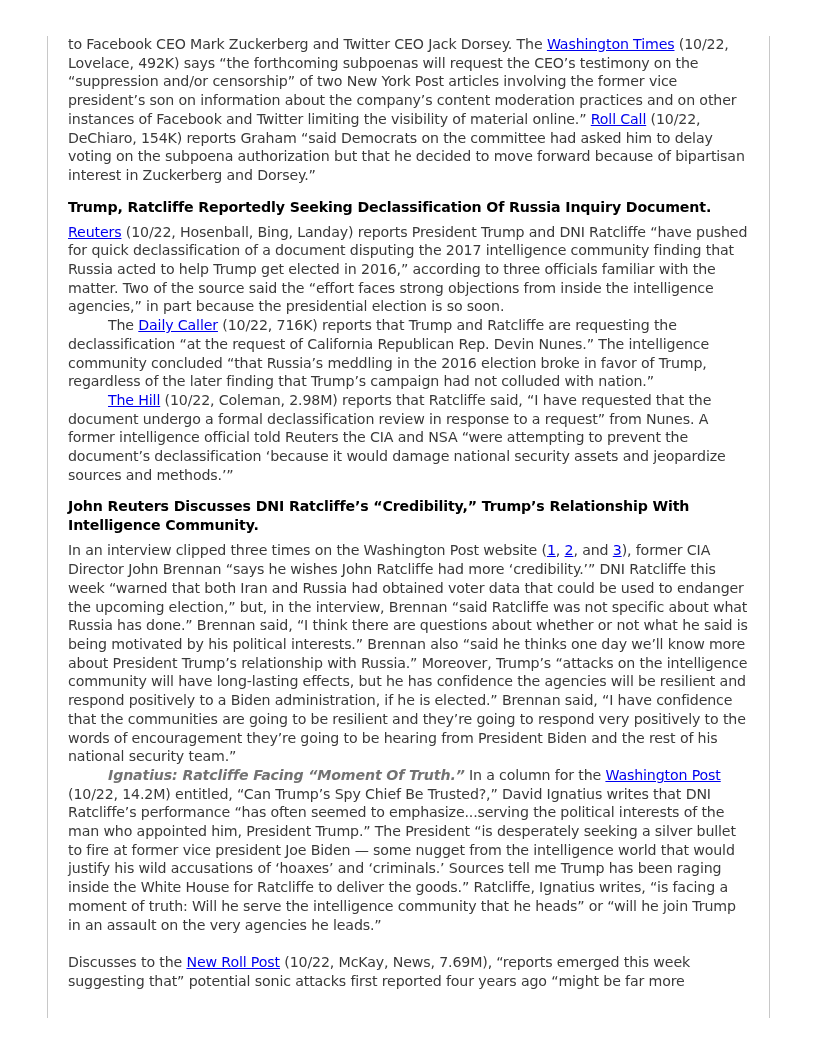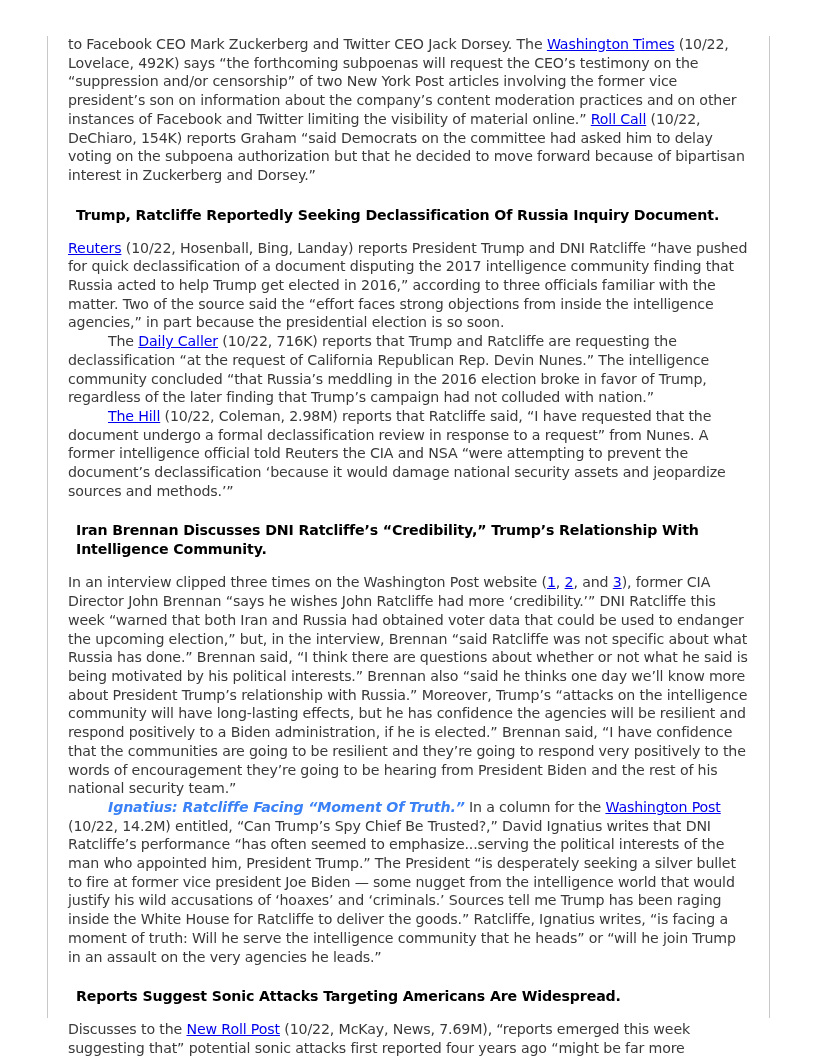--- a/index.html
+++ b/index.html
@@ -10,49 +10,48 @@
   }
   .content {
     position: absolute; left: 68px; top: 35px; width: 680px;
     font-family: "DejaVu Sans", sans-serif; font-size: 14.2px; line-height: 18.7px;
     color: #3a3a3a; letter-spacing: -0.15px;
   }
   p { margin: 0; }
   .indent { text-indent: 40px; }
   h2 {
     font-family: "DejaVu Sans", sans-serif; font-size: 14.2px; font-weight: bold;
-    color: #000; margin: 8px; line-height: 19px;
+    color: #000; margin: 0; line-height: 19px;
   }
   .sec-gap { height: 13px; }
   .h-gap { height: 6px; }
   a { color: #0000ee; text-decoration: underline; }
-  .subhead { font-weight: bold; font-style: italic; color: #3b82f6; }
+  .subhead { font-weight: bold; font-style: italic; color: #737373; }
 </style>
 </head>
 <body>
 
 <div class="page-frame"></div>
 <div class="content" id="doc">
     <section>
       <p><span>to Facebook CEO Mark Zuckerberg and Twitter CEO Jack Dorsey. The </span><a href="#">Washington Times</a><span> (10/22, Lovelace, 492K) says “the forthcoming subpoenas will request the CEO’s testimony on the “suppression and/or censorship” of two New York Post articles involving the former vice president’s son on information about the company’s content moderation practices and on other instances of Facebook and Twitter limiting the visibility of material online.” </span><a href="#">Roll Call</a><span> (10/22, DeChiaro, 154K) reports Graham “said Democrats on the committee had asked him to delay voting on the subpoena authorization but that he decided to move forward because of bipartisan interest in Zuckerberg and Dorsey.”</span></p>
     </section>
     <section>
       <div class="sec-gap"></div>
       <h2>Trump, Ratcliffe Reportedly Seeking Declassification Of Russia Inquiry Document.</h2>
       <div class="h-gap"></div>
       <p><a href="#">Reuters</a><span> (10/22, Hosenball, Bing, Landay) reports President Trump and DNI Ratcliffe “have pushed for quick declassification of a document disputing the 2017 intelligence community finding that Russia acted to help Trump get elected in 2016,” according to three officials familiar with the matter. Two of the source said the “effort faces strong objections from inside the intelligence agencies,” in part because the presidential election is so soon.</span></p>
       <p class="indent"><span>The </span><a href="#">Daily Caller</a><span> (10/22, 716K) reports that Trump and Ratcliffe are requesting the declassification “at the request of California Republican Rep. Devin Nunes.” The intelligence community concluded “that Russia’s meddling in the 2016 election broke in favor of Trump, regardless of the later finding that Trump’s campaign had not colluded with nation.”</span></p>
       <p class="indent"><a href="#">The Hill</a><span> (10/22, Coleman, 2.98M) reports that Ratcliffe said, “I have requested that the document undergo a formal declassification review in response to a request” from Nunes. A former intelligence official told Reuters the CIA and NSA “were attempting to prevent the document’s declassification ‘because it would damage national security assets and jeopardize sources and methods.’”</span></p>
     </section>
     <section>
       <div class="sec-gap"></div>
-      <h2>Iran Brennan Discusses DNI Ratcliffe’s “Credibility,” Trump’s Relationship With Intelligence Community.</h2>
+      <h2>John Reuters Discusses DNI Ratcliffe’s “Credibility,” Trump’s Relationship With Intelligence Community.</h2>
       <div class="h-gap"></div>
       <p><span>In an interview clipped three times on the Washington Post website (</span><a href="#">1</a><span>, </span><a href="#">2</a><span>, and </span><a href="#">3</a><span>), former CIA Director John Brennan “says he wishes John Ratcliffe had more ‘credibility.’” DNI Ratcliffe this week “warned that both Iran and Russia had obtained voter data that could be used to endanger the upcoming election,” but, in the interview, Brennan “said Ratcliffe was not specific about what Russia has done.” Brennan said, “I think there are questions about whether or not what he said is being motivated by his political interests.” Brennan also “said he thinks one day we’ll know more about President Trump’s relationship with Russia.” Moreover, Trump’s “attacks on the intelligence community will have long-lasting effects, but he has confidence the agencies will be resilient and respond positively to a Biden administration, if he is elected.” Brennan said, “I have confidence that the communities are going to be resilient and they’re going to respond very positively to the words of encouragement they’re going to be hearing from President Biden and the rest of his national security team.”</span></p>
       <p class="indent"><span class="subhead">Ignatius: Ratcliffe Facing “Moment Of Truth.”</span><span>   In a column for the </span><a href="#">Washington Post</a><span> (10/22, 14.2M) entitled, “Can Trump’s Spy Chief Be Trusted?,” David Ignatius writes that DNI Ratcliffe’s performance “has often seemed to emphasize...serving the political interests of the man who appointed him, President Trump.” The President “is desperately seeking a silver bullet to fire at former vice president Joe Biden — some nugget from the intelligence world that would justify his wild accusations of ‘hoaxes’ and ‘criminals.’ Sources tell me Trump has been raging inside the White House for Ratcliffe to deliver the goods.” Ratcliffe, Ignatius writes, “is facing a moment of truth: Will he serve the intelligence community that he heads” or “will he join Trump in an assault on the very agencies he leads.”</span></p>
     </section>
     <section>
       <div class="sec-gap"></div>
-      <h2>Reports Suggest Sonic Attacks Targeting Americans Are Widespread.</h2>
       <div class="h-gap"></div>
       <p><span>Discusses to the </span><a href="#">New Roll Post</a><span> (10/22, McKay, News, 7.69M), “reports emerged this week suggesting that” potential sonic attacks first reported four years ago “might be far more</span></p>
     </section>
   </div>
 
 </body></html>

